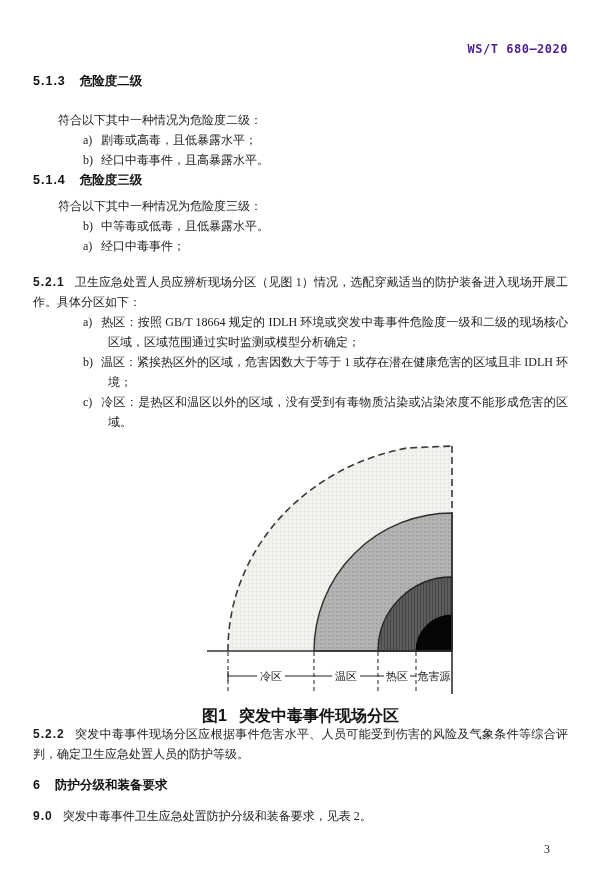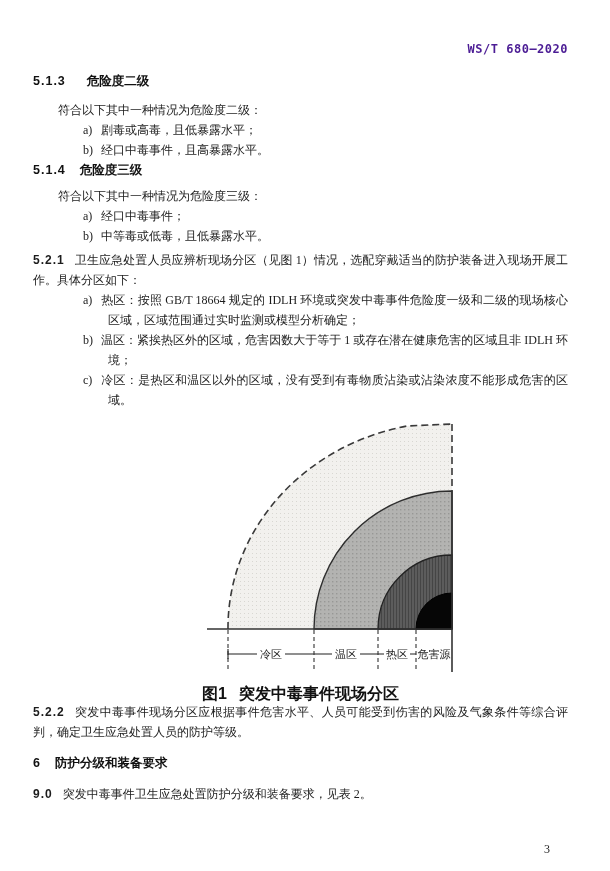--- a/index.html
+++ b/index.html
@@ -13,26 +13,26 @@
     text-align:right;
     font-family:"DejaVu Sans Mono","Liberation Mono",monospace;
     font-weight:700;font-size:12px;letter-spacing:.5px;color:#4c1d95;height:15px;
   }
   .sec-head{
     font-family:"Liberation Sans","DejaVu Sans",sans-serif;
     font-weight:700;font-size:12.5px;color:#111;
     display:flex;align-items:baseline;line-height:16px;
   }
   .sec-head .num{margin-right:14px;letter-spacing:1px;}
-  .h1-gap{margin-top:16px;gap:7px;}
+  .h1-gap{margin-top:16px;}
   .gap10{margin-top:2px;}
   .gap8{margin-top:8px;}
   p{margin:0;line-height:20px;text-align:justify;}
-  .intro{margin-top:11px;padding-left:25px;}
-  .numpara{margin-top:4px;}
+  .intro{margin-top:21px;padding-left:25px;}
+  .numpara{margin-top:16px;}
   .numpara .num{
     font-family:"Liberation Sans","DejaVu Sans",sans-serif;
     font-weight:700;margin-right:10px;letter-spacing:1px;
   }
   ul.hang{list-style:none;margin:0;padding:0;}
   ul.hang li{
     line-height:20px;padding-left:50px;text-indent:-25px;text-align:justify;
   }
   ul.hang .lbl{display:inline-block;width:18px;text-indent:0;}
   .figure-wrap{margin:6px 0 0 162px;width:292px;height:266px;}
@@ -69,22 +69,22 @@
     <li><span class="lbl">a)</span><span>剧毒或高毒，且低暴露水平；</span></li>
     <li><span class="lbl">b)</span><span>经口中毒事件，且高暴露水平。</span></li>
   </ul>
 
   <div class="sec-head gap10">
     <span class="num">5.1.4</span>
     <span>危险度三级</span>
   </div>
   <p class="intro" style="margin-top:8px;">符合以下其中一种情况为危险度三级：</p>
   <ul class="hang" style="padding-left:25px;">
+    <li><span class="lbl">b)</span><span>中等毒或低毒，且低暴露水平。</span></li>
     <li><span class="lbl">a)</span><span>经口中毒事件；</span></li>
-    <li><span class="lbl">b)</span><span>中等毒或低毒，且低暴露水平。</span></li>
   </ul>
 
 
   <p class="numpara">
     <span class="num">5.2.1</span><span>卫生应急处置人员应辨析现场分区（见图 1）情况，选配穿戴适当的防护装备进入现场开展工作。具体分区如下：</span>
   </p>
   <ul class="hang" style="padding-left:25px;">
     <li><span class="lbl">a)</span><span>热区：按照 GB/T 18664 规定的 IDLH 环境或突发中毒事件危险度一级和二级的现场核心区域，区域范围通过实时监测或模型分析确定；</span></li>
     <li><span class="lbl">b)</span><span>温区：紧挨热区外的区域，危害因数大于等于 1 或存在潜在健康危害的区域且非 IDLH 环境；</span></li>
     <li><span class="lbl">c)</span><span>冷区：是热区和温区以外的区域，没有受到有毒物质沾染或沾染浓度不能形成危害的区域。</span></li>

